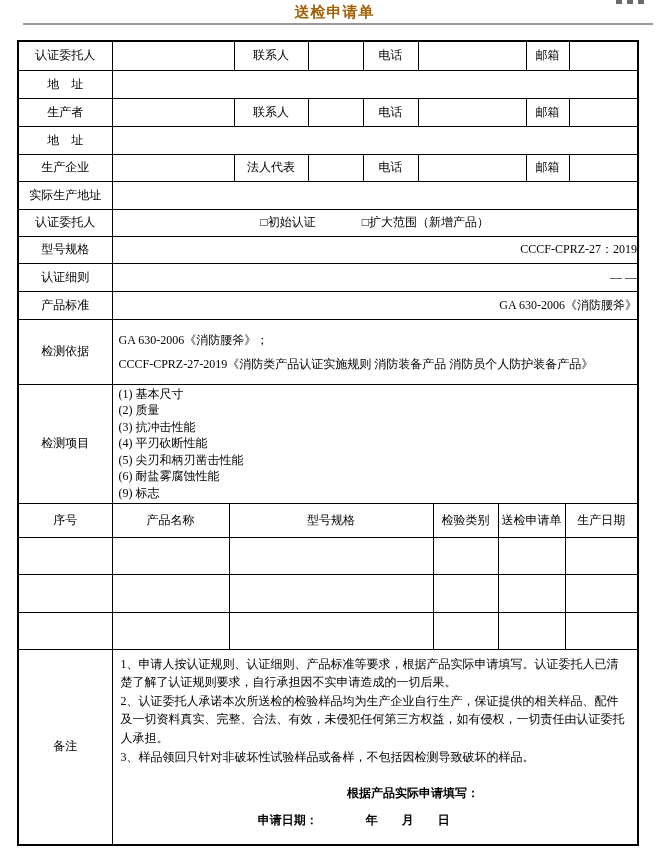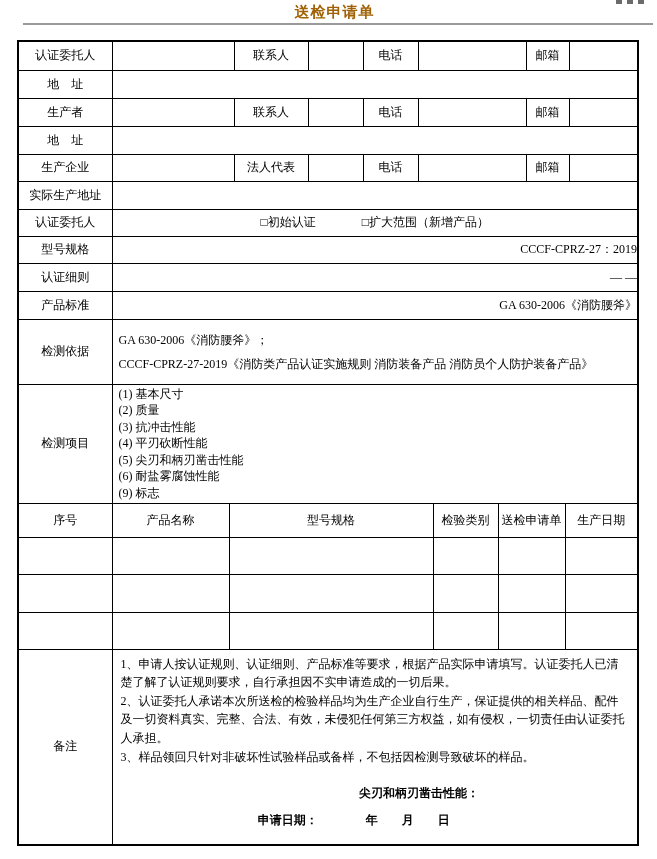--- a/index.html
+++ b/index.html
@@ -198,19 +198,19 @@
       <td class="fill" colspan="2"></td>
       <td class="fill" colspan="2"></td>
     </tr>
 
     <tr class="r-remarks">
       <td class="lbl">备注</td>
       <td class="remarks-cell" colspan="11">
         <div class="remark-par">1、申请人按认证规则、认证细则、产品标准等要求，根据产品实际申请填写。认证委托人已清楚了解了认证规则要求，自行承担因不实申请造成的一切后果。</div>
         <div class="remark-par">2、认证委托人承诺本次所送检的检验样品均为生产企业自行生产，保证提供的相关样品、配件及一切资料真实、完整、合法、有效，未侵犯任何第三方权益，如有侵权，一切责任由认证委托人承担。</div>
         <div class="remark-par">3、样品领回只针对非破坏性试验样品或备样，不包括因检测导致破坏的样品。</div>
-        <div class="sign-line">尖刃和柄刃凿击性能：</div>
+        <div class="sign-line">根据产品实际申请填写：</div>
         <div class="date-line">申请日期：　　　　年　　月　　日</div>
       </td>
     </tr>
 
   </tbody>
 </table>
 
 </body></html>

